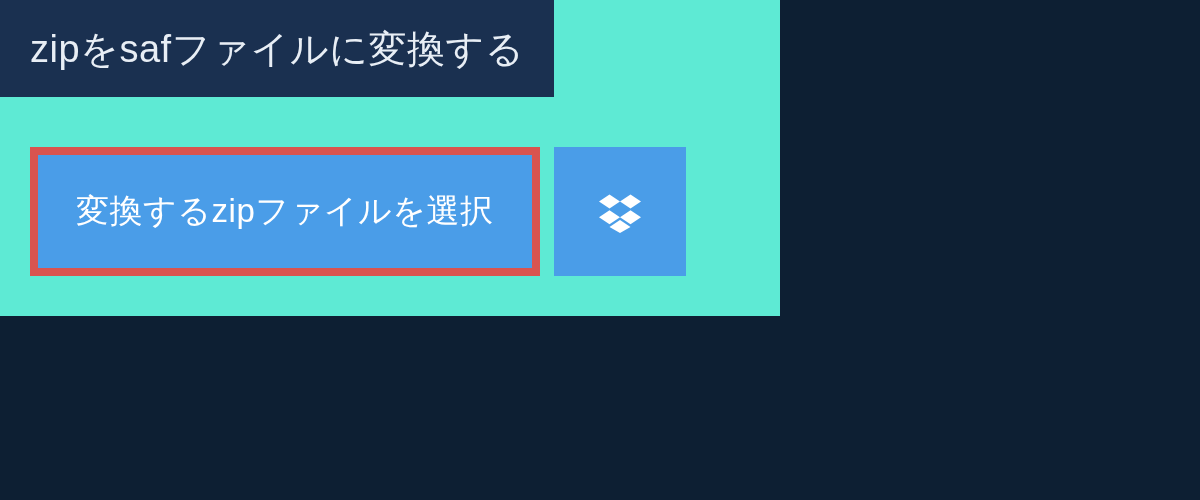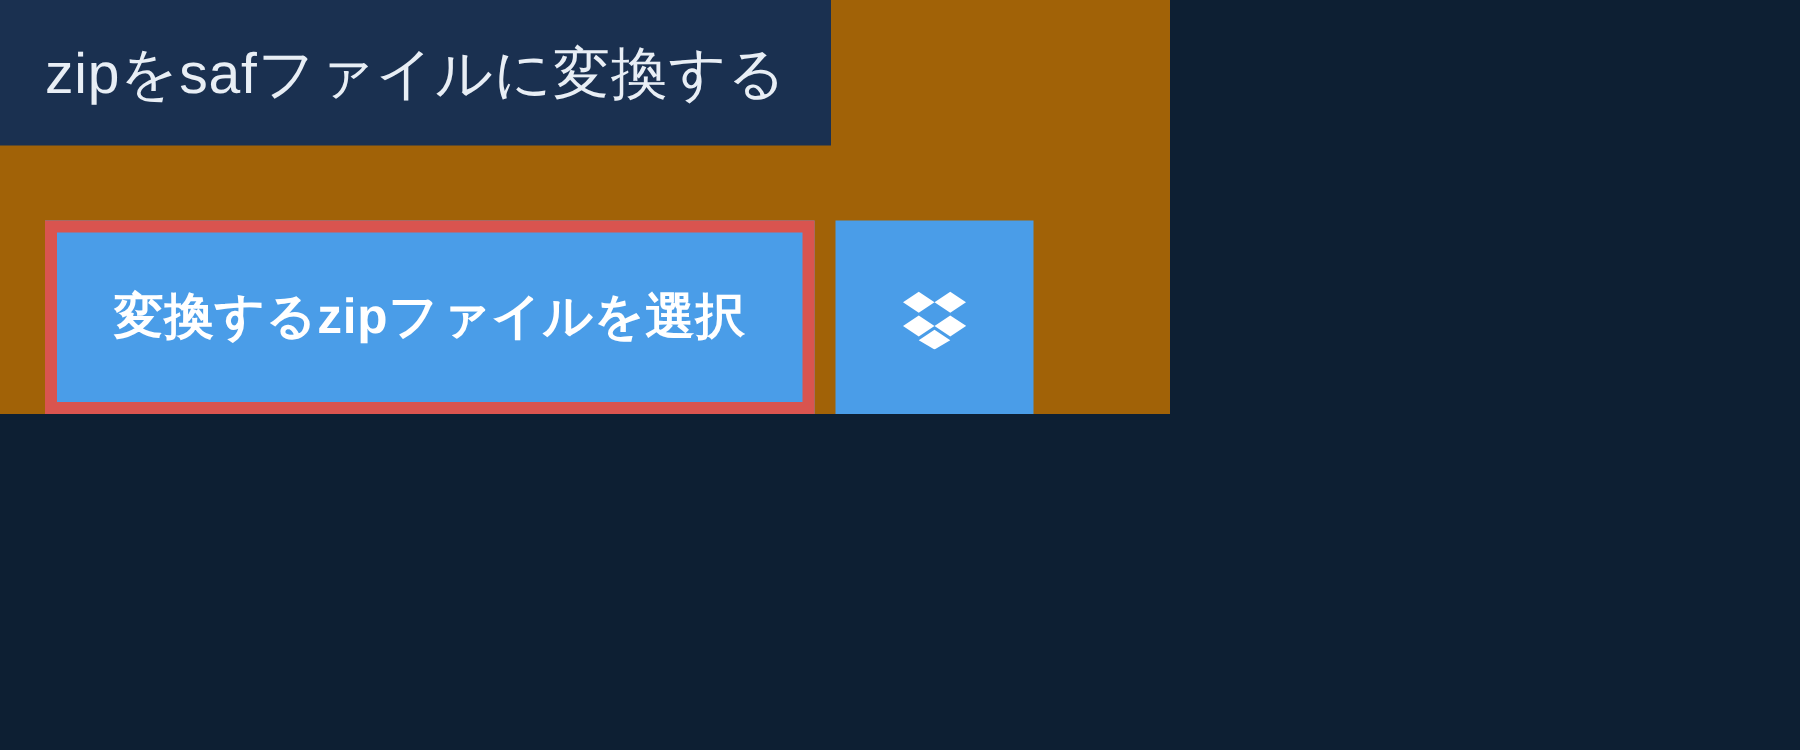--- a/index.html
+++ b/index.html
@@ -8,43 +8,44 @@
       box-sizing: border-box;
     }
     body {
       width: 1200px;
       height: 500px;
       background: #0d1f33;
       font-family: -apple-system, BlinkMacSystemFont, "Segoe UI", "Helvetica Neue", Arial, sans-serif;
       overflow: hidden;
     }
     .panel {
-      background: #a16207;
+      background: #5eead4;
       width: 780px;
+      padding-bottom: 40px;
     }
     .heading {
       color: #e8eef5;
       background: #1a3050;
       font-size: 38px;
       font-weight: 400;
       padding: 24px 30px 22px 30px;
       width: fit-content;
       letter-spacing: 0.5px;
     }
     .button-row {
       display: flex;
       gap: 14px;
       padding: 50px 30px 0 30px;
     }
     .select-button {
       background: #4a9de8;
       border: 8px solid #d9544f;
       color: #ffffff;
       font-size: 33px;
-      font-weight: 700;
+      font-weight: 400;
       padding: 34px 38px;
       cursor: pointer;
       text-align: left;
       letter-spacing: 0.5px;
     }
     .dropbox-button {
       background: #4a9de8;
       width: 132px;
       display: flex;
       align-items: center;

